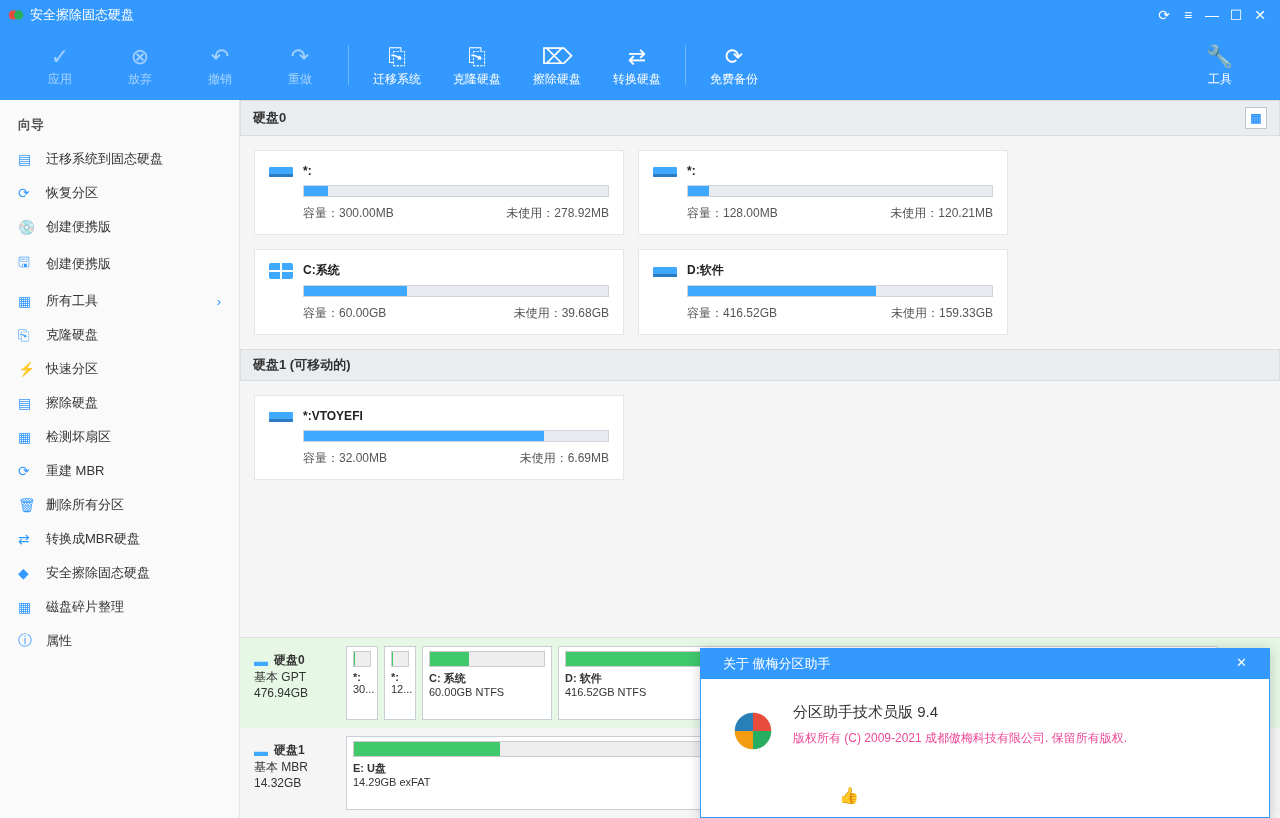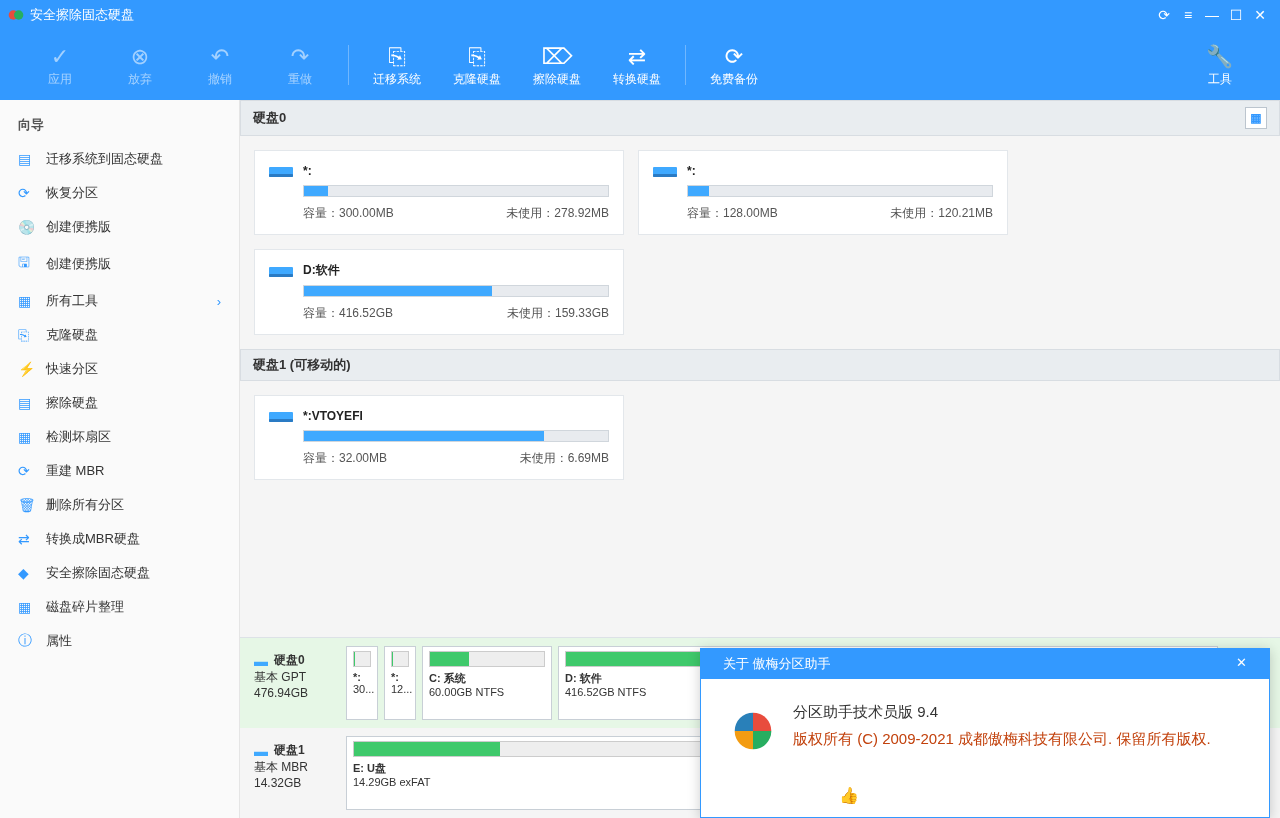--- a/index.html
+++ b/index.html
@@ -48,21 +48,21 @@
 .part-block .pbar .pf { position:absolute; left:0; top:0; bottom:0; }
 .g { background:#3fc96b; }
 .part-block .pn { font-weight:bold; font-size:11px; }
 
 .about-dlg { position: absolute; right: 10px; bottom: 0; width: 570px; height: 170px; background: #fff; border: 1px solid #3399ff; box-shadow: 0 2px 12px rgba(0,0,0,0.2); }
 .about-dlg .dtitle { background: #3399ff; color: #fff; font-size: 13px; padding: 6px 22px; display:flex; }
 .about-dlg .dtitle .dx { margin-left:auto; cursor:pointer; }
 .about-dlg .dbody { padding: 24px 30px; display:flex; align-items:flex-start; }
 .about-dlg .alogo { width: 44px; height: 44px; margin-right: 18px; margin-top:6px; }
 .about-dlg .atxt .l1 { font-size: 15px; color:#333; margin-bottom:8px; }
-.about-dlg .atxt .l2 { font-size: 15px; color:#c2410c; }
+.about-dlg .atxt .l2 { font-size: 12px; color:#ec4899; }
 .about-dlg .thumb { position:absolute; left:138px; bottom:12px; color:#3399ff; font-size:16px; }
 </style>
 </head>
 <body>
 
 <div class="titlebar">
   <svg class="logo" viewBox="0 0 24 24">
       <circle cx="8" cy="12" r="7" fill="#e84c3d"></circle>
       <circle cx="16" cy="12" r="7" fill="#27ae60"></circle>
     </svg>
@@ -221,20 +221,38 @@
                 <rect x="0" y="11" width="24" height="3" rx="1" fill="#2a7bc4"></rect>
               </svg>
               <span>*:</span>
             </div>
       <div class="bar">
               <div class="fill" style="width:7%"></div>
             </div>
       <div class="meta">
               <span>容量：128.00MB</span>
               <span>未使用：120.21MB</span>
+            </div>
+          </div>
+          <div class="part-card">
+            <div class="row1">
+              <svg class="dicon" viewBox="0 0 24 16">
+                <rect x="0" y="0" width="11" height="7" fill="#3fa9ff"></rect>
+                <rect x="13" y="0" width="11" height="7" fill="#3fa9ff"></rect>
+                <rect x="0" y="9" width="11" height="7" fill="#3fa9ff"></rect>
+                <rect x="13" y="9" width="11" height="7" fill="#3fa9ff"></rect>
+              </svg>
+              <span>C:系统</span>
+            </div>
+      <div class="bar">
+              <div class="fill" style="width:34%"></div>
+            </div>
+      <div class="meta">
+              <span>容量：60.00GB</span>
+              <span>未使用：39.68GB</span>
             </div>
           </div>
           <div class="part-card">
             <div class="row1">
               <svg class="dicon" viewBox="0 0 24 16">
                 <rect x="0" y="4" width="24" height="10" rx="1" fill="#3fa9ff"></rect>
                 <rect x="0" y="11" width="24" height="3" rx="1" fill="#2a7bc4"></rect>
               </svg>
               <span>D:软件</span>
             </div>

